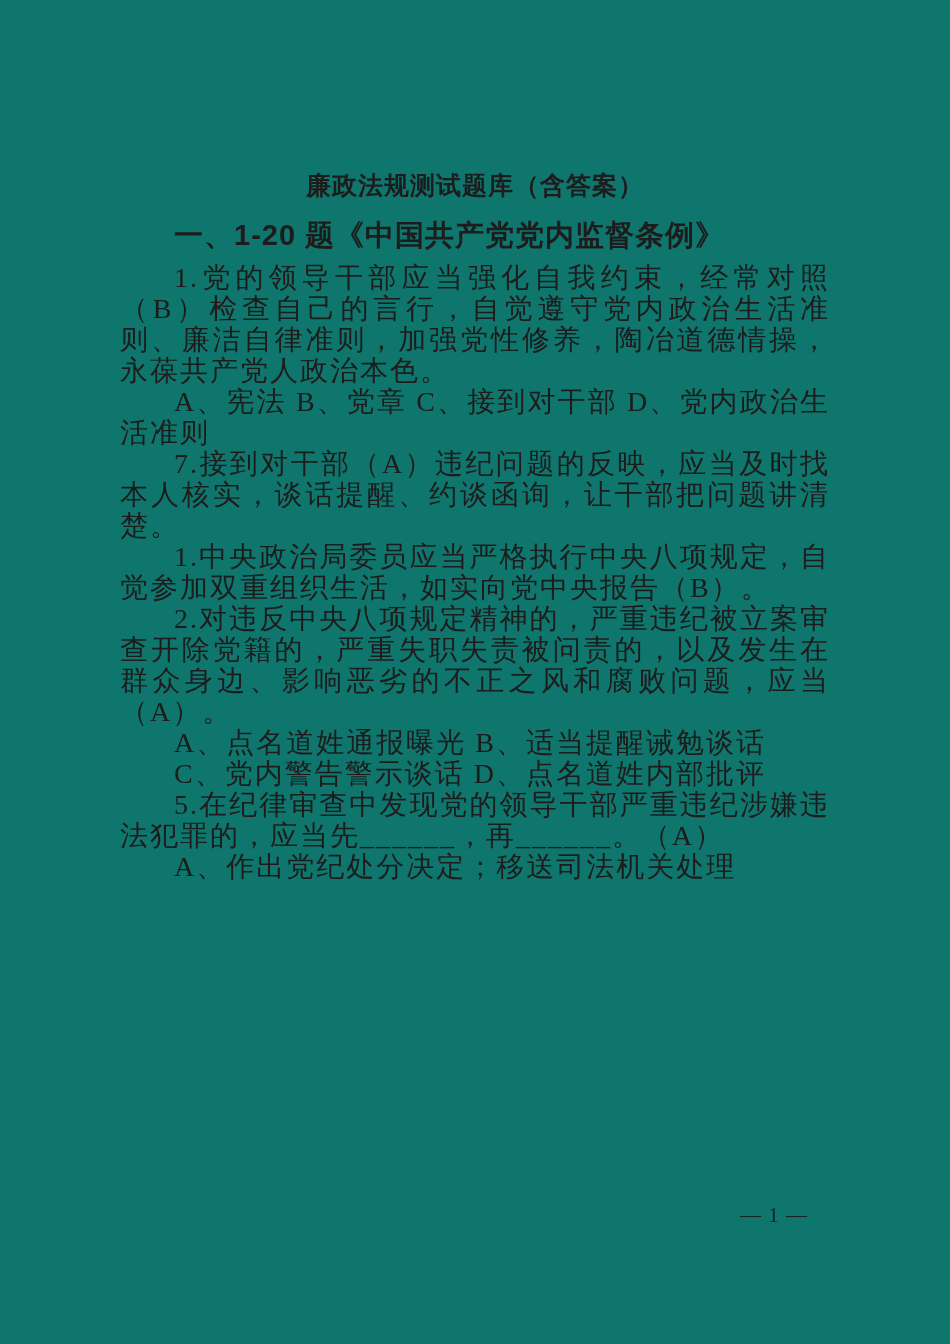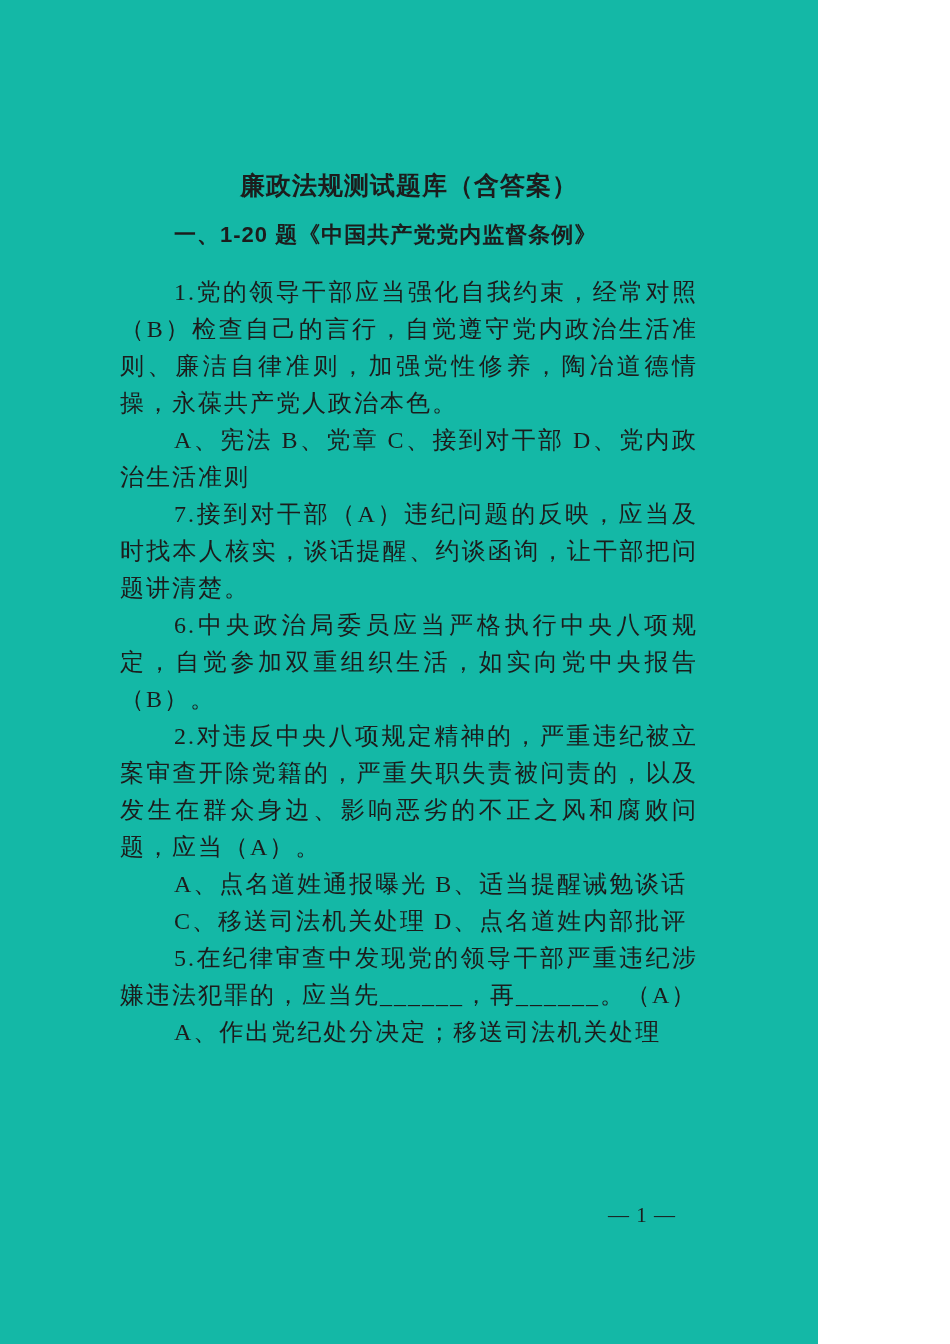--- a/index.html
+++ b/index.html
@@ -6,45 +6,45 @@
     html, body { background: #ffffff; }
     body {
       width: 950px;
       height: 1344px;
       font-family: "Liberation Serif", "DejaVu Serif", serif;
       color: #1c1c1c;
       overflow: hidden;
     }
     .page {
       position: relative;
-      width: 818px;
+      width: 950px;
       height: 1344px;
       padding: 170px 120px 0 120px;
-      background: #14b8a6;
+      background: #0f766e;
     }
     .doc-title {
       text-align: center;
       font-weight: bold;
       font-size: 25px;
       line-height: 32px;
       letter-spacing: 1px;
       margin-bottom: 14px;
     }
     .section-heading {
       font-family: "Liberation Sans", "DejaVu Sans", sans-serif;
       font-weight: bold;
-      font-size: 22px;
+      font-size: 29px;
       line-height: 38px;
       letter-spacing: 1px;
       padding-left: 54px;
-      margin-bottom: 20px;
+      margin-bottom: 8px;
     }
     .para {
-      font-size: 24px;
-      line-height: 37px;
+      font-size: 28px;
+      line-height: 31px;
       letter-spacing: 2px;
       text-align: justify;
       text-indent: 54px;
     }
     .page-number {
       position: absolute;
       right: 142px;
       bottom: 116px;
       font-size: 21px;
       letter-spacing: 1px;
@@ -55,22 +55,22 @@
 
 <div class="page">
 
   <h1 class="doc-title">廉政法规测试题库（含答案）</h1>
 
   <h2 class="section-heading">一、1-20 题《中国共产党党内监督条例》</h2>
 
   <p class="para">1.党的领导干部应当强化自我约束，经常对照（B）检查自己的言行，自觉遵守党内政治生活准则、廉洁自律准则，加强党性修养，陶冶道德情操，永葆共产党人政治本色。</p>
   <p class="para">A、宪法 B、党章 C、接到对干部 D、党内政治生活准则</p>
   <p class="para">7.接到对干部（A）违纪问题的反映，应当及时找本人核实，谈话提醒、约谈函询，让干部把问题讲清楚。</p>
-  <p class="para">6.中央政治局委员应当严格执行中央八项规定，自觉参加双重组织生活，如实向党中央报告（B）。</p>
+  <p class="para">1.中央政治局委员应当严格执行中央八项规定，自觉参加双重组织生活，如实向党中央报告（B）。</p>
   <p class="para">2.对违反中央八项规定精神的，严重违纪被立案审查开除党籍的，严重失职失责被问责的，以及发生在群众身边、影响恶劣的不正之风和腐败问题，应当（A）。</p>
   <p class="para">A、点名道姓通报曝光 B、适当提醒诫勉谈话</p>
-  <p class="para">C、移送司法机关处理 D、点名道姓内部批评</p>
+  <p class="para">C、党内警告警示谈话 D、点名道姓内部批评</p>
   <p class="para">5.在纪律审查中发现党的领导干部严重违纪涉嫌违法犯罪的，应当先______，再______。（A）</p>
   <p class="para">A、作出党纪处分决定；移送司法机关处理</p>
 
   <div class="page-number">— 1 —</div>
 
 </div>
 
 </body></html>

